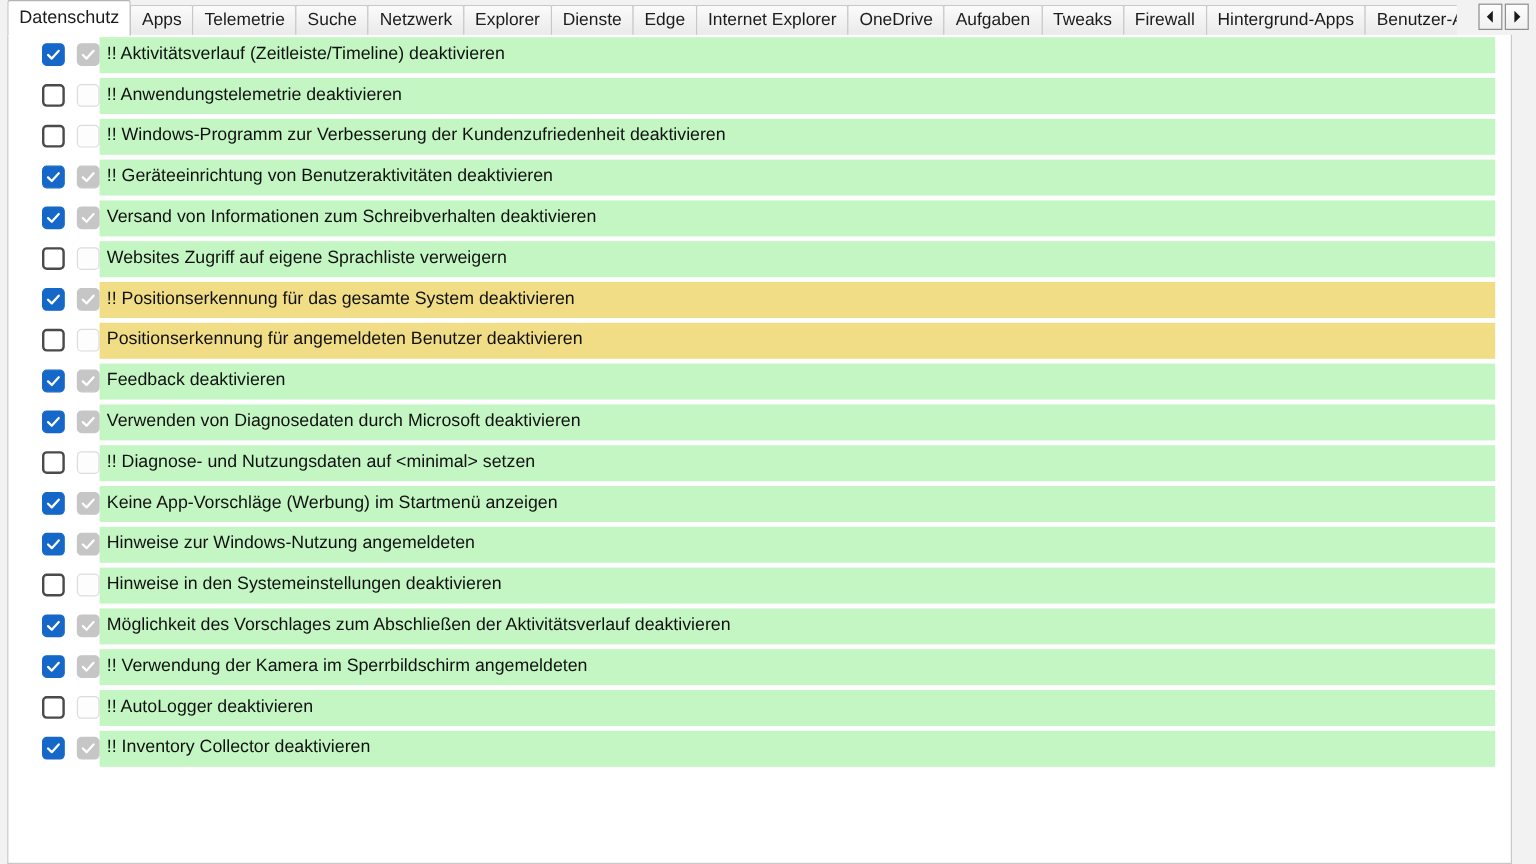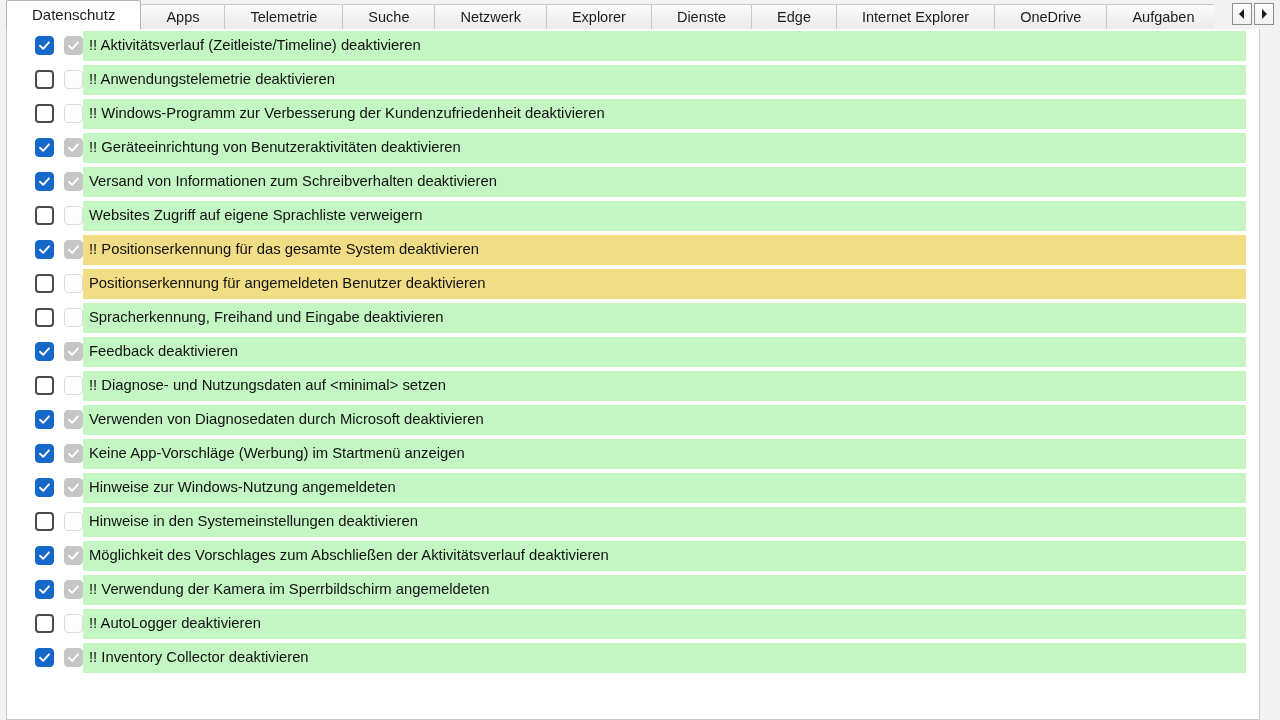--- a/index.html
+++ b/index.html
@@ -39,21 +39,21 @@
     height: 30px;
     overflow: hidden;
     white-space: nowrap;
   }
 
   .tab {
     display: inline-block;
     box-sizing: border-box;
     height: 26px;
     line-height: 25px;
-    padding: 0 25px;
+    padding: 0 9px;
     margin: 4px 0 0 0;
     font-size: 14.5px;
     color: #1c1c1c;
     background: linear-gradient(to bottom, #fbfbfb 0%, #f1f1f1 55%, #e9e9e9 100%);
     border: 1px solid #c8c8c8;
     border-bottom: none;
     border-radius: 2px 2px 0 0;
     vertical-align: top;
     margin-left: -1px;
     cursor: default;
@@ -285,57 +285,51 @@
           <div class="row-label">!! Positionserkennung für das gesamte System deaktivieren</div>
         </div>
         <div class="row">
           <div class="row-band yellow"></div>
           <div class="cb primary off"></div>
           <div class="cb secondary off"></div>
           <div class="row-label">Positionserkennung für angemeldeten Benutzer deaktivieren</div>
         </div>
         <div class="row">
           <div class="row-band green"></div>
-          <div class="cb primary off"></div>
-          <div class="cb secondary off"></div>
-          <div class="row-label">Spracherkennung, Freihand und Eingabe deaktivieren</div>
-        </div>
-        <div class="row">
-          <div class="row-band green"></div>
           <div class="cb primary on">
             <svg class="check" viewBox="0 0 19 19">
               <polyline points="4.5,9.8 8,13.2 14.5,6" fill="none" stroke="#ffffff" stroke-width="2.1" stroke-linecap="round" stroke-linejoin="round"></polyline>
             </svg>
           </div>
           <div class="cb secondary on">
             <svg class="check" viewBox="0 0 19 19">
               <polyline points="4.5,9.8 8,13.2 14.5,6" fill="none" stroke="#ffffff" stroke-width="2.1" stroke-linecap="round" stroke-linejoin="round"></polyline>
             </svg>
           </div>
           <div class="row-label">Feedback deaktivieren</div>
         </div>
         <div class="row">
           <div class="row-band green"></div>
+          <div class="cb primary on">
+            <svg class="check" viewBox="0 0 19 19">
+              <polyline points="4.5,9.8 8,13.2 14.5,6" fill="none" stroke="#ffffff" stroke-width="2.1" stroke-linecap="round" stroke-linejoin="round"></polyline>
+            </svg>
+          </div>
+          <div class="cb secondary on">
+            <svg class="check" viewBox="0 0 19 19">
+              <polyline points="4.5,9.8 8,13.2 14.5,6" fill="none" stroke="#ffffff" stroke-width="2.1" stroke-linecap="round" stroke-linejoin="round"></polyline>
+            </svg>
+          </div>
+          <div class="row-label">Verwenden von Diagnosedaten durch Microsoft deaktivieren</div>
+        </div>
+        <div class="row">
+          <div class="row-band green"></div>
           <div class="cb primary off"></div>
           <div class="cb secondary off"></div>
           <div class="row-label">!! Diagnose- und Nutzungsdaten auf &lt;minimal&gt; setzen</div>
-        </div>
-        <div class="row">
-          <div class="row-band green"></div>
-          <div class="cb primary on">
-            <svg class="check" viewBox="0 0 19 19">
-              <polyline points="4.5,9.8 8,13.2 14.5,6" fill="none" stroke="#ffffff" stroke-width="2.1" stroke-linecap="round" stroke-linejoin="round"></polyline>
-            </svg>
-          </div>
-          <div class="cb secondary on">
-            <svg class="check" viewBox="0 0 19 19">
-              <polyline points="4.5,9.8 8,13.2 14.5,6" fill="none" stroke="#ffffff" stroke-width="2.1" stroke-linecap="round" stroke-linejoin="round"></polyline>
-            </svg>
-          </div>
-          <div class="row-label">Verwenden von Diagnosedaten durch Microsoft deaktivieren</div>
         </div>
         <div class="row">
           <div class="row-band green"></div>
           <div class="cb primary on">
             <svg class="check" viewBox="0 0 19 19">
               <polyline points="4.5,9.8 8,13.2 14.5,6" fill="none" stroke="#ffffff" stroke-width="2.1" stroke-linecap="round" stroke-linejoin="round"></polyline>
             </svg>
           </div>
           <div class="cb secondary on">
             <svg class="check" viewBox="0 0 19 19">

